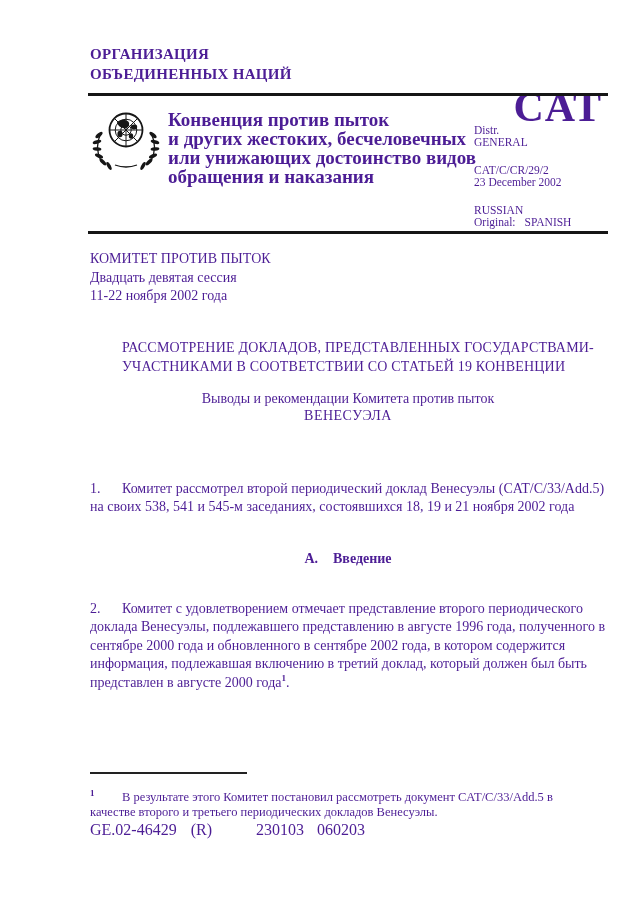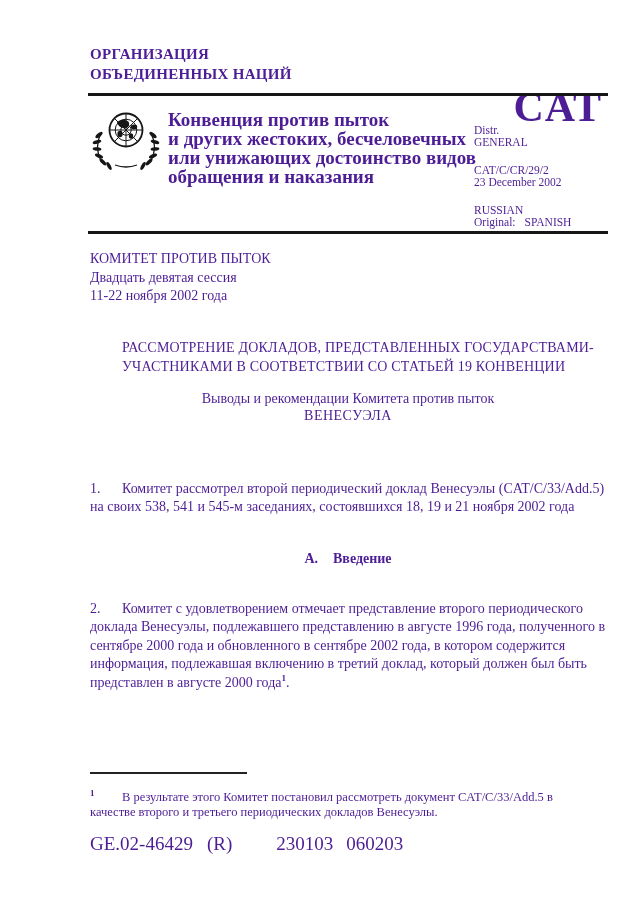--- a/index.html
+++ b/index.html
@@ -47,21 +47,21 @@
   .pnum { display: inline-block; width: 32px; }
   .section-heading { left: 88px; top: 551px; width: 520px; font-size: 14px; font-weight: bold;
                      display: flex; justify-content: center; gap: 15px; }
   sup.fnref { font-size: 9px; font-weight: bold; vertical-align: super; line-height: 0; }
 
   
   .fn-sep { left: 90px; top: 772px; width: 157px; height: 2px; background: #222; }
   .footnote { left: 90px; top: 786px; font-size: 12.5px; line-height: 14.5px; }
   .fn-marker { display: inline-block; width: 32px; }
   .fn-marker sup { font-size: 9px; font-weight: bold; }
-  .footer-line { left: 90px; top: 821px; font-size: 19px; margin-top: 12px; }
+  .footer-line { left: 90px; top: 821px; font-size: 16px; }
   .footer-line .lang-code { margin-left: 14px; }
   .footer-line .code1 { margin-left: 44px; }
   .footer-line .code2 { margin-left: 13px; }
 </style>
 </head>
 <body>
 
 <div class="page">
 
   <div class="abs org-block">

